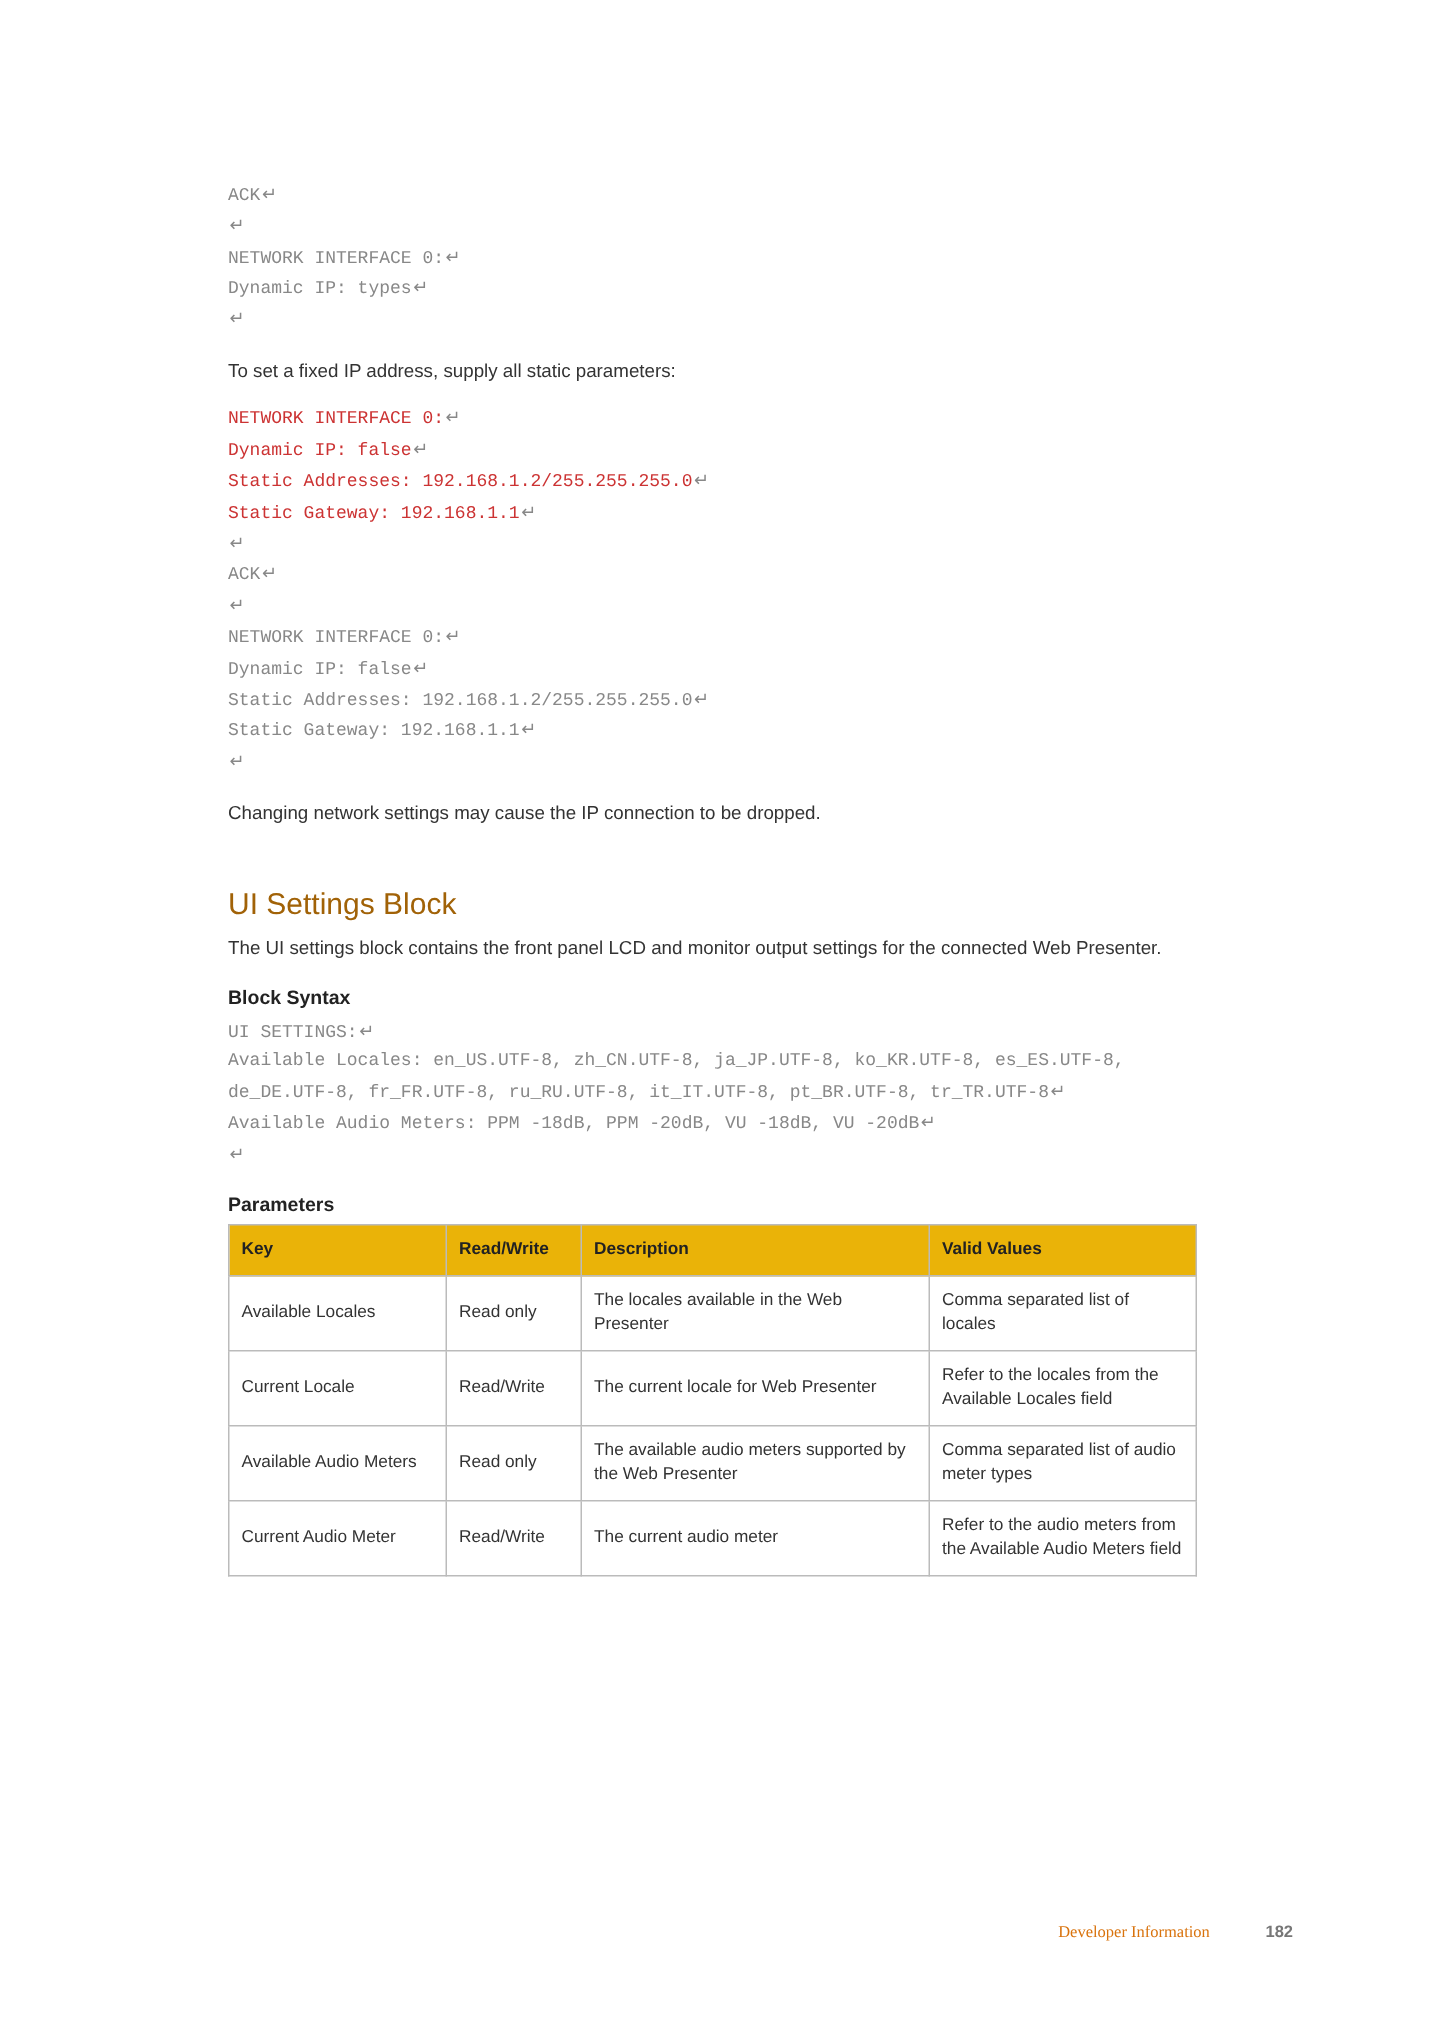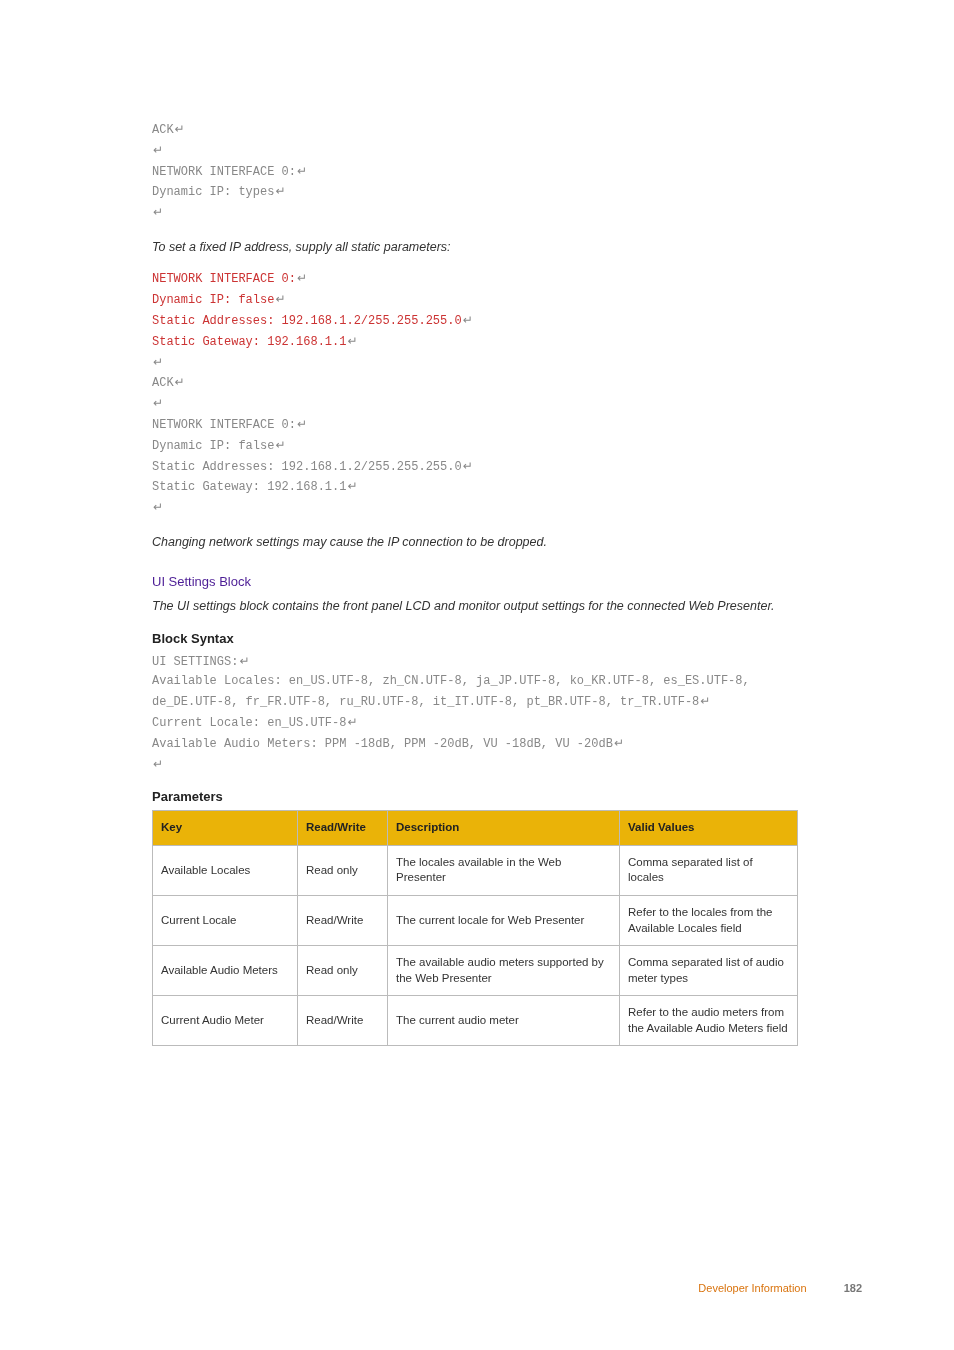--- a/index.html
+++ b/index.html
@@ -25,27 +25,26 @@
     .code-line .cr {
       font-family: Arial, sans-serif;
       color: #888;
       padding-left: 1px;
     }
     .body-text {
       font-size: 12.5px;
       line-height: 1.55;
       color: #333;
       margin-bottom: 12px;
-      font-style: italic;
     }
     h2.section-heading {
-      font-size: 13px;
+      font-size: 20px;
       font-weight: 400;
-      color: #4c1d95;
-      margin-top: 22px;
+      color: #a16207;
+      margin-top: 40px;
       margin-bottom: 8px;
     }
     h3.sub-heading {
       font-size: 13px;
       font-weight: 700;
       color: #222;
       margin-top: 14px;
       margin-bottom: 6px;
     }
     table.param-table {
@@ -68,21 +67,21 @@
       color: #222;
     }
     table.param-table td { color: #333; }
     .footer {
       position: absolute;
       bottom: 56px;
       right: 92px;
       font-size: 11px;
       color: #888;
     }
-    .footer .section-name { color: #d9730d; margin-right: 34px; }
+    .footer .section-name { color: #d9730d; margin-right: 34px; font-family: Liberation Serif, serif; }
     .footer .page-num { font-weight: 700; color: #777; }
     .col-key { width: 145px; }
     .col-rw { width: 90px; }
     .col-desc { width: 232px; }
   </style>
 </head>
 <body>
 
 <div class="page">
 
@@ -115,21 +114,20 @@
 
   <h2 class="section-heading">UI Settings Block</h2>
 
   <p class="body-text">The UI settings block contains the front panel LCD and monitor output settings for the connected Web Presenter.</p>
 
   <h3 class="sub-heading">Block Syntax</h3>
 
   <div class="code-block" id="cb3">
       <div class="code-line"><span>UI SETTINGS:</span><span class="cr">↵</span></div>
       <div class="code-line"><span>Available Locales: en_US.UTF-8, zh_CN.UTF-8, ja_JP.UTF-8, ko_KR.UTF-8, es_ES.UTF-8, de_DE.UTF-8, fr_FR.UTF-8, ru_RU.UTF-8, it_IT.UTF-8, pt_BR.UTF-8, tr_TR.UTF-8</span><span class="cr">↵</span></div>
-      <div class="code-line"><span>Current Locale: en_US.UTF-8</span><span class="cr">↵</span></div>
       <div class="code-line"><span>Available Audio Meters: PPM -18dB, PPM -20dB, VU -18dB, VU -20dB</span><span class="cr">↵</span></div>
       <div class="code-line"><span></span><span class="cr">↵</span></div>
     </div>
 
   <h3 class="sub-heading">Parameters</h3>
 
   <table class="param-table">
     <thead>
       <tr>
         <th class="col-key">Key</th>

